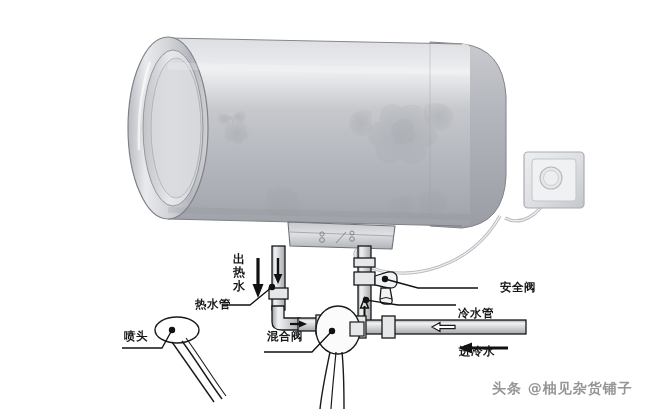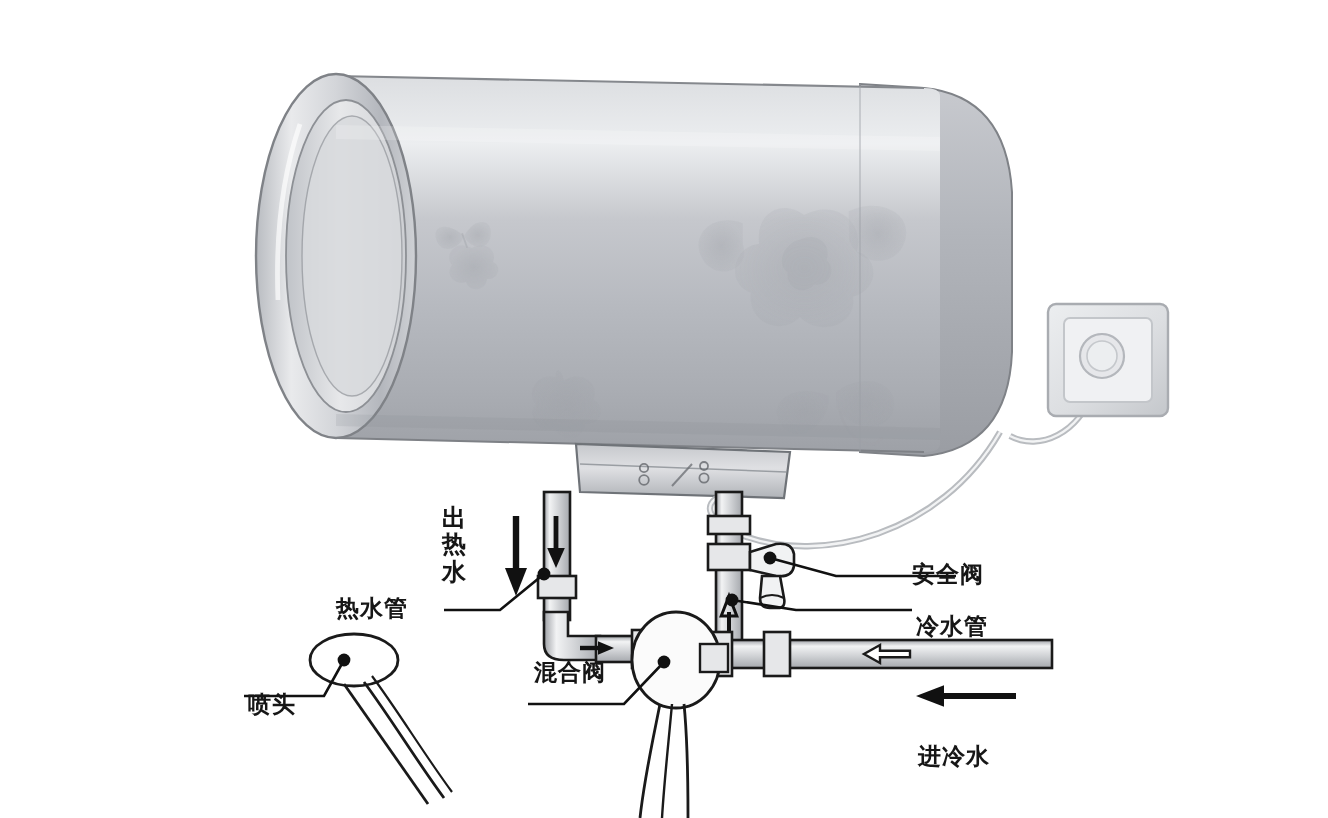--- a/index.html
+++ b/index.html
@@ -276,28 +276,29 @@
       <path d="M258,258 L258,286" stroke="#111" stroke-width="3.2" fill="none"></path>
       <path d="M252.5,284 L258,298 L263.5,284 Z" fill="#111"></path>
     </g>
 
     <g>
       <path d="M470,348 L508,348" stroke="#111" stroke-width="3" fill="none"></path>
       <path d="M472,342.6 L458,348 L472,353.4 Z" fill="#111"></path>
     </g>
   </svg>
 
-  <div class="lbl lbl-v" style="left:220px; top:253px;">出热水</div>
-
-  <div class="lbl lbl-h" style="left:168px; top:298px;">热水管</div>
-
-  <div class="lbl lbl-h" style="left:456px; top:281px;">安全阀</div>
+  <div class="lbl lbl-v" style="left:232px; top:253px;">出热水</div>
+
+  <div class="lbl lbl-h" style="left:195px; top:298px;">热水管</div>
+
+  <div class="lbl lbl-h" style="left:500px; top:281px;">安全阀</div>
 
   <div class="lbl lbl-h" style="left:458px; top:307px;">冷水管</div>
 
   <div class="lbl lbl-h" style="left:267px; top:330px;">混合阀</div>
 
-  <div class="lbl lbl-h" style="left:124px; top:348px;font-family:Liberation Mono, monospace;">喷头</div>
-
-  <div class="lbl lbl-h" style="left:459px; top:372px;">进冷水</div>
-
+  <div class="lbl lbl-h" style="left:124px; top:330px;">喷头</div>
+
+  <div class="lbl lbl-h" style="left:459px; top:345px;">进冷水</div>
+
+  <div class="watermark" style="left:492px; top:380px;">头条 @柚见杂货铺子</div>
 
 </div>
 
 </body></html>

